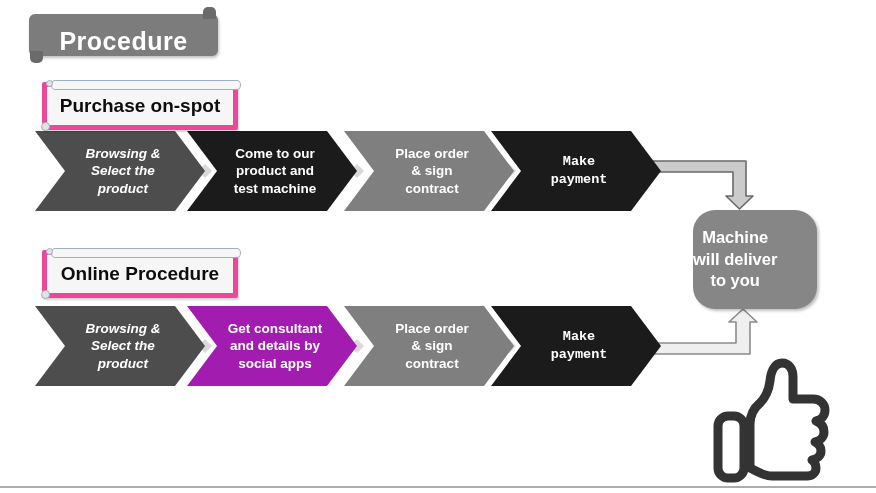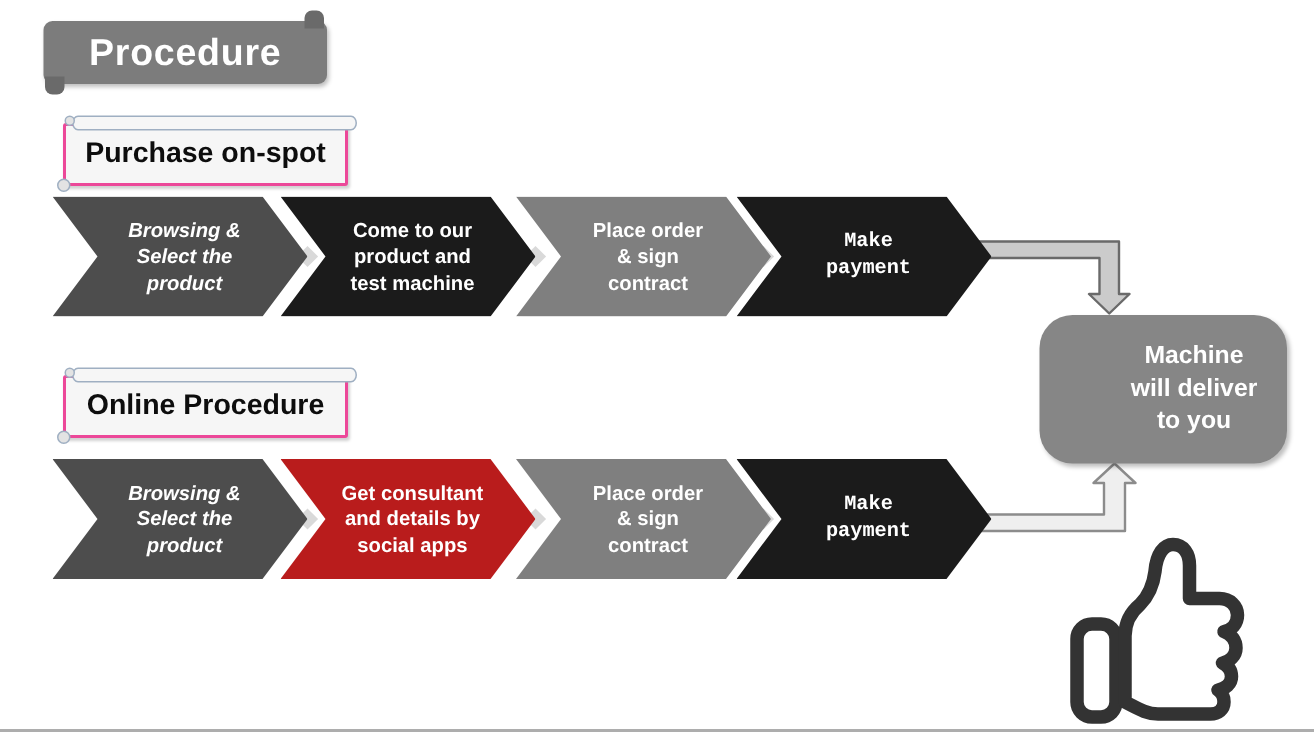--- a/index.html
+++ b/index.html
@@ -8,40 +8,40 @@
     width:876px;height:493px;
     background:#ffffff;
     overflow:hidden;
     font-family:"Liberation Sans", sans-serif;
   }
 
   
   .ribbon{
     position:absolute;left:29px;top:14px;width:189px;height:42px;
     background:#7c7c7c;border-radius:6px;
-    display:flex;align-items:center;justify-content:center;
+    display:flex;align-items:flex-end;justify-content:center;
     box-shadow:1px 2px 3px rgba(0,0,0,0.25);
     z-index:4;
   }
   .ribbon::before{ 
     content:"";position:absolute;top:-7px;right:2px;width:13px;height:12px;
     background:#6a6a6a;border-radius:5px 5px 0 0;z-index:-1;
   }
   .ribbon::after{ 
     content:"";position:absolute;bottom:-7px;left:1px;width:13px;height:12px;
     background:#6a6a6a;border-radius:0 0 5px 5px;z-index:-1;
   }
   .ribbon .title-text{
     color:#ffffff;font-size:25px;font-weight:bold;letter-spacing:0.5px;
   }
 
   
   .scroll{
     position:absolute;width:186px;height:38px;
-    background:#f6f6f6;border:2px solid #ec4899;border-radius:2px;
+    background:#f6f6f6;border:5px solid #ec4899;border-radius:2px;
     display:flex;align-items:center;justify-content:center;
     box-shadow:1px 2px 2px rgba(0,0,0,0.18);
     z-index:4;
   }
   .scroll::before{ 
     content:"";position:absolute;top:-7px;left:4px;right:-8px;height:8px;
     background:#f6f6f6;border:1px solid #9fafc2;border-radius:4px / 50%;
   }
   .scroll::after{ 
     content:"";position:absolute;bottom:-6px;left:-6px;width:7px;height:7px;
@@ -79,24 +79,23 @@
   
   .nub{
     position:absolute;width:10px;height:10px;background:#d9d9d9;
     transform:rotate(45deg);z-index:1;
   }
 
   
   .result-box{
     position:absolute;left:693px;top:210px;width:124px;height:99px;
     background:#868686;border-radius:22px;
-    display:flex;align-items:center;justify-content:center;
+    display:flex;align-items:center;
     box-shadow:2px 2px 3px rgba(0,0,0,0.25);
     z-index:3;
-    padding-left:41px;
   }
   .result-box .result-text{
     color:#ffffff;font-size:16.5px;font-weight:bold;line-height:1.32;
     text-align:center;white-space:pre-line;
   }
 
   
   .overlay-svg{position:absolute;left:0;top:0;z-index:1;}
 
   
@@ -150,21 +149,21 @@
   <div class="chevron r1 c4" style="background-color: rgb(27, 27, 27);">
     <span class="step-text">Make
 payment</span>
   </div>
 
   <div class="chevron r2 c1" style="background-color: rgb(77, 77, 77);">
     <span class="step-text">Browsing &amp;
 Select the
 product</span>
   </div>
-  <div class="chevron r2 c2" style="background-color: #b91c1c;">
+  <div class="chevron r2 c2" style="background-color: #a21caf;">
     <span class="step-text">Get consultant
 and details by
 social apps</span>
   </div>
   <div class="chevron r2 c3" style="background-color: rgb(127, 127, 127);">
     <span class="step-text">Place order
 &amp; sign
 contract</span>
   </div>
   <div class="chevron r2 c4" style="background-color: rgb(27, 27, 27);">

